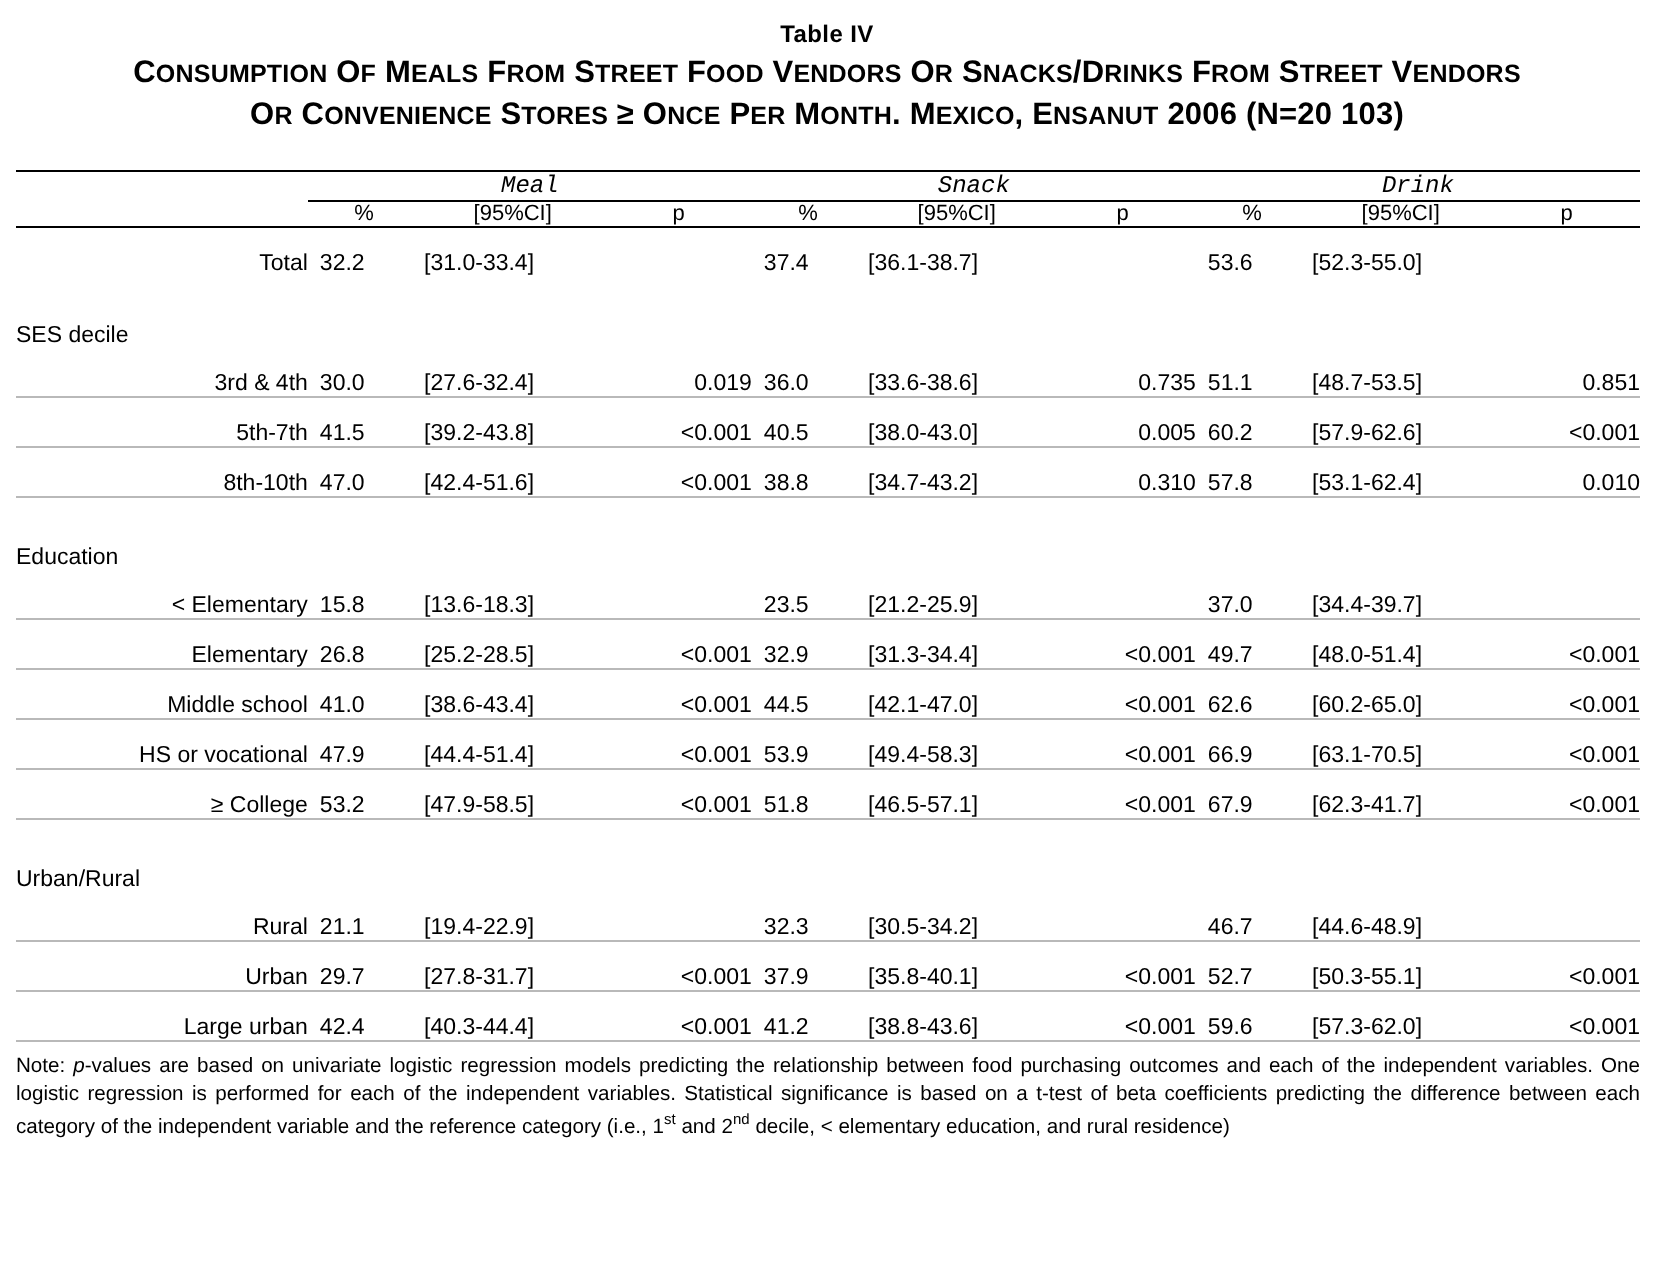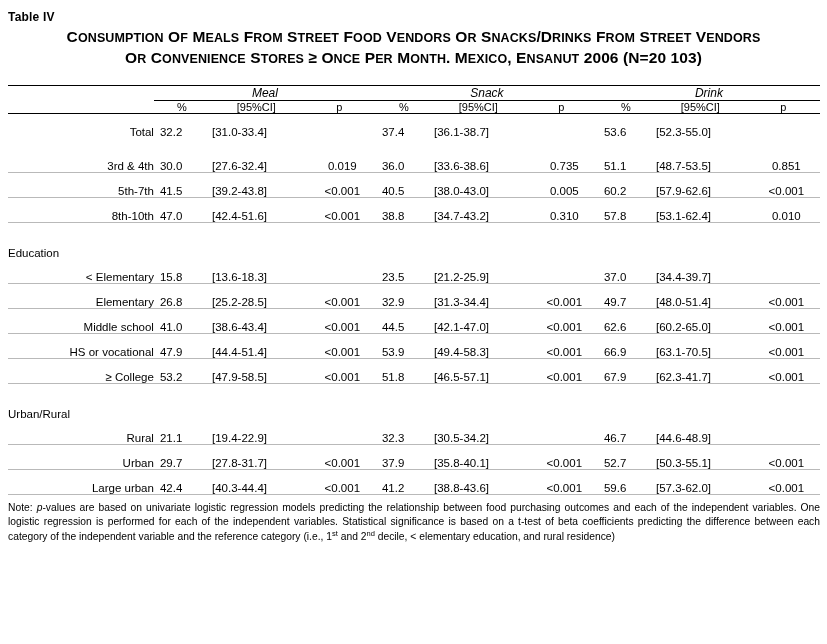--- a/index.html
+++ b/index.html
@@ -15,20 +15,21 @@
     overflow: hidden;
   }
   .page {
     position: relative;
     width: 827px;
     height: 644px;
     box-sizing: border-box;
     padding: 10px 8px 6px 8px;
   }
   .tbl-label {
+    text-align: center;
     font-family: "Liberation Sans", sans-serif;
     font-weight: bold;
     font-size: 12px;
     letter-spacing: 0.2px;
     margin-bottom: 3px;
   }
   .tbl-title {
     text-align: center;
     font-family: "Liberation Sans", sans-serif;
     font-weight: bold;
@@ -58,20 +59,21 @@
   .c-p     { width: 80px; }
 
   .grp-head {
     text-align: center;
     font-style: italic;
     font-size: 12px;
     padding-bottom: 2px;
   }
   .rule-top td {
     border-top: 1.6px solid #000;
+    font-family: Liberation Mono, monospace;
   }
   .rule-grp {
     border-bottom: 0.9px solid #000;
   }
   .sub-head {
     text-align: center;
     font-size: 11px;
     padding: 2px 0 3px 0;
   }
   .sub-head.pct { font-style: normal; }
@@ -95,21 +97,21 @@
   }
   .data-row td.num {
     text-align: left;
     padding-left: 6px;
   }
   .data-row td.ci {
     text-align: left;
     padding-left: 2px;
   }
   .data-row td.pv {
-    text-align: center;
+    text-align: right;
     padding-left: 6px;
   }
   .section-row td {
     height: 26px;
     font-size: 11.5px;
     vertical-align: bottom;
     padding-bottom: 3px;
     border-bottom: none;
   }
   .spacer-row td {
@@ -184,20 +186,24 @@
           <td class="num">37.4</td>
           <td class="ci">[36.1-38.7]</td>
           <td class="pv"></td>
           <td class="num">53.6</td>
           <td class="ci">[52.3-55.0]</td>
           <td class="pv"></td>
         </tr>
         <tr class="spacer-row">
           <td colspan="10"></td>
         </tr>
+        <tr class="section-row">
+          <td class="lbl">SES decile</td>
+          <td colspan="9"></td>
+        </tr>
         <tr class="data-row">
           <td class="lbl indent">3rd &amp; 4th</td>
           <td class="num">30.0</td>
           <td class="ci">[27.6-32.4]</td>
           <td class="pv">0.019</td>
           <td class="num">36.0</td>
           <td class="ci">[33.6-38.6]</td>
           <td class="pv">0.735</td>
           <td class="num">51.1</td>
           <td class="ci">[48.7-53.5]</td>

